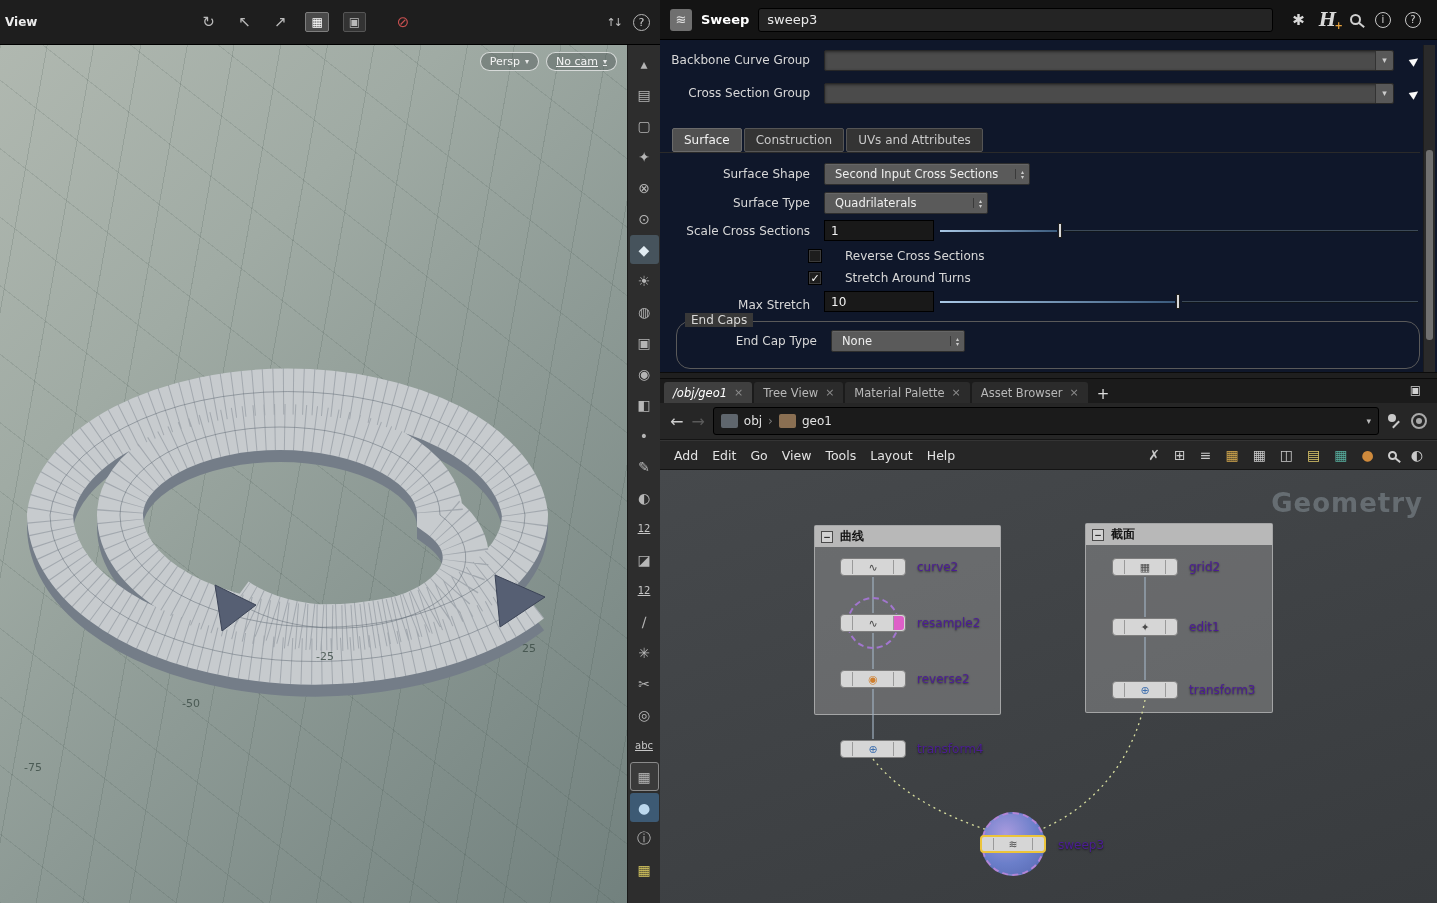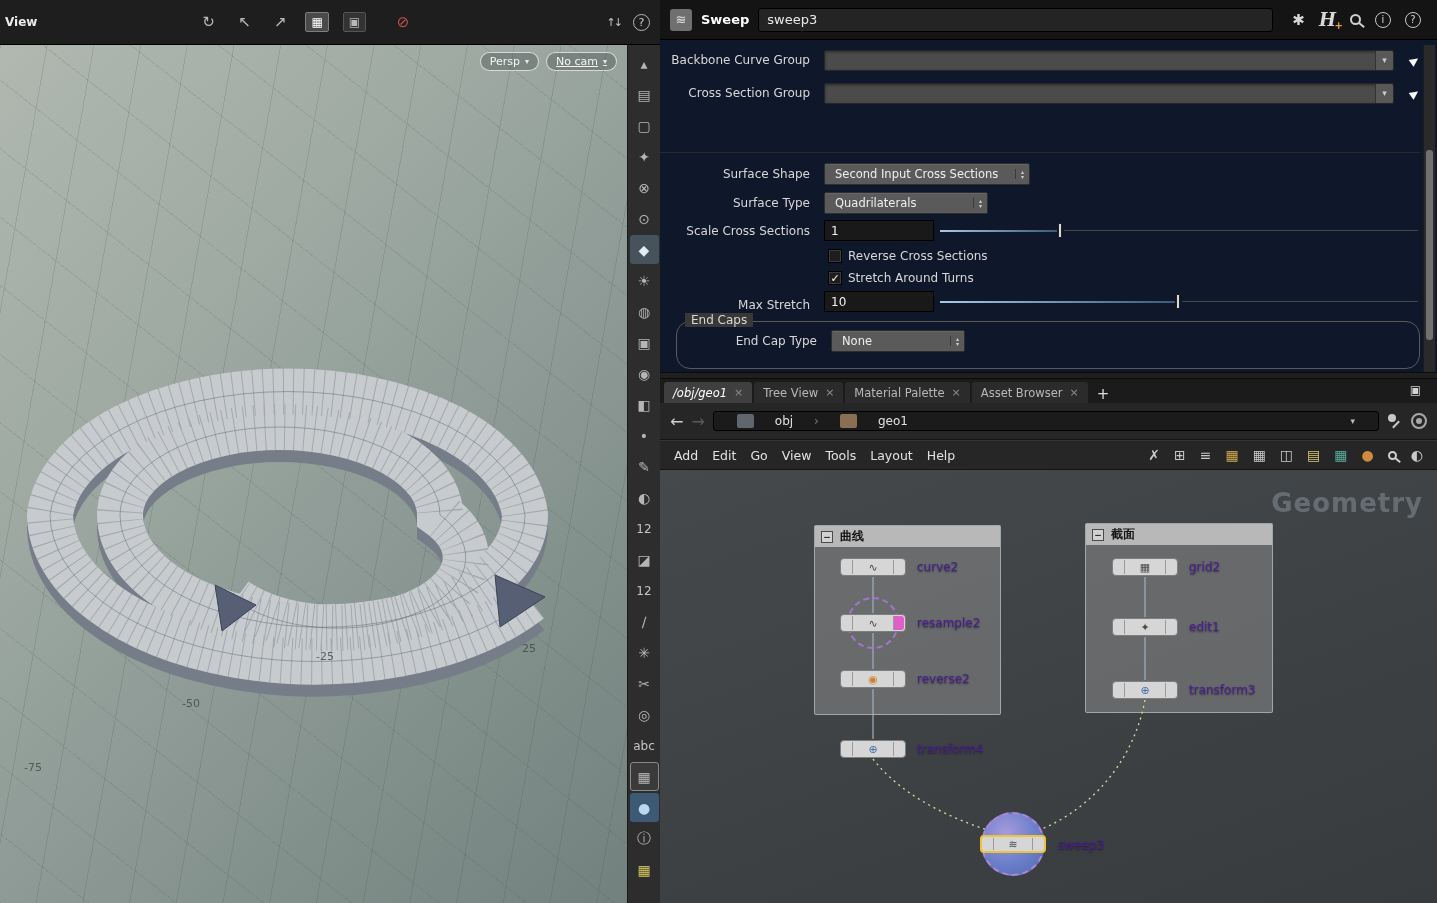--- a/index.html
+++ b/index.html
@@ -30,21 +30,21 @@
   .glabel{position:absolute;color:rgba(58,74,68,.8);font-size:11px;}
   #gl0{left:316px;top:605px;} #gl1{left:182px;top:652px;} #gl2{left:24px;top:716px;} #gl3{left:522px;top:597px;}
   .spiral-svg{position:absolute;inset:0;}
 
   
   .icon-strip{position:absolute;left:627px;top:45px;width:33px;height:858px;background:#2d2d2d;border-left:1px solid #191919;display:flex;flex-direction:column;align-items:center;padding-top:3px;}
   .sicon{width:29px;height:29px;margin:1px 0;display:flex;align-items:center;justify-content:center;color:#b5b5b5;font-size:14px;border-radius:3px;flex:0 0 auto;}
   .sicon.active{background:#46535c;color:#e2ecf2;}
   .sicon.framed{border:1px solid #8a8a8a;background:#3a3a3a;}
   .sicon.highlight{background:#3d5a74;color:#bcd8ee;}
-  .sicon.small-text{font-size:12px;color:#c5c5c5;}
+  .sicon.small-text{font-size:10px;color:#c5c5c5;text-decoration:underline;}
 
   
   .right{position:absolute;left:660px;top:0;width:777px;height:903px;background:#383838;}
   .phead{position:absolute;left:0;top:0;width:777px;height:40px;background:#141414;display:flex;align-items:center;padding:0 10px;gap:9px;border-bottom:1px solid #000;}
   .ntype-icon{width:22px;height:22px;background:#6f6f6f;border-radius:3px;color:#e2e2e2;display:flex;align-items:center;justify-content:center;font-size:13px;flex:0 0 auto;}
   .ntype{color:#fff;font-weight:bold;font-size:13px;}
   .nname{flex:1;max-width:515px;height:24px;background:#242424;border:1px solid #000;border-radius:3px;color:#eaeaea;font-size:13px;padding:0 8px;outline:none;}
   .hicons{display:flex;gap:14px;align-items:center;margin-left:10px;}
   .hicon{position:relative;color:#d8d8d8;font-size:15px;display:flex;align-items:center;}
   .hicon.engine span{font-family:"DejaVu Serif","Liberation Serif",serif;font-style:italic;font-weight:bold;font-size:18px;}
@@ -69,21 +69,21 @@
   #row-shape{top:122px;} #row-type{top:151px;} #row-scale{top:179px;} #row-max{top:249px;align-items:flex-end;}
   .dropdown{height:22px;background:#5a5a5a;border:1px solid #2e2e2e;border-radius:2px;display:flex;align-items:center;color:#efefef;font-size:11.5px;padding:0 5px 0 10px;box-shadow:inset 0 1px 0 rgba(255,255,255,.08);}
   .dropdown .dlabel{flex:1;white-space:nowrap;}
   .spin{display:flex;flex-direction:column;margin-left:9px;border-left:1px solid #3a3a3a;padding-left:5px;color:#ccc;font-size:6px;line-height:5px;font-style:normal;}
   .spin i{font-style:normal;}
   .pinput{width:110px;height:21px;background:#191919;border:1px solid #000;color:#f2f2f2;font-size:12px;padding:0 6px;outline:none;}
   .slider{position:relative;height:21px;flex:1;margin-left:6px;}
   .slider .track-a{position:absolute;left:0;top:10px;height:2px;background:linear-gradient(to right,#a9c8e6,#3a5a7c);}
   .slider .track-b{position:absolute;top:10px;height:2px;right:0;background:#10161c;border-top:1px solid #3c4a58;}
   .slider .handle{position:absolute;top:3px;width:4px;height:15px;background:#dadada;border:1px solid #1d1d1d;}
-  .cbrow{position:absolute;left:168px;display:flex;align-items:center;gap:6px;height:20px;}
+  .cbrow{position:absolute;left:148px;display:flex;align-items:center;gap:23px;height:20px;}
   #cb-reverse{top:206px;} #cb-stretch{top:228px;}
   .cbox{width:14px;height:14px;background:#1d1d1d;border:1px solid #000;box-shadow:inset 0 0 0 1px #3c3c3c;color:#fff;font-size:11px;display:flex;align-items:center;justify-content:center;}
   .cblabel{color:#d8d8d8;font-size:12px;}
   .endcaps-box{position:absolute;top:281px;left:16px;width:744px;height:48px;border:1px solid #5a5a5a;border-radius:14px;}
   .endcaps-legend{position:absolute;top:-9px;left:8px;background:#383838;padding:0 6px;color:#d8d8d8;font-size:12px;}
   .endcaps-row{position:absolute;top:7px;left:0;width:730px;display:flex;align-items:center;height:23px;}
   .endcaps-row .plabel{width:140px;}
   .pscroll{position:absolute;right:2px;top:45px;width:12px;height:327px;background:#2a2a2a;border-left:1px solid #1c1c1c;}
   .pscroll .thumb{position:absolute;left:2px;right:2px;top:105px;height:190px;background:#707070;border-radius:3px;}
   .splitter{position:absolute;top:372px;left:0;width:777px;height:7px;background:#1f1f1f;border-top:1px solid #0b0b0b;border-bottom:1px solid #0b0b0b;}
@@ -91,21 +91,21 @@
   
   .pane-tabs{position:absolute;top:379px;left:0;width:777px;height:24px;background:#1b1b1b;display:flex;align-items:flex-end;padding-left:4px;gap:2px;}
   .wtab{height:21px;display:flex;align-items:center;gap:7px;padding:0 9px;background:#2b2b2b;color:#b8b8b8;font-size:11.5px;border-radius:3px 3px 0 0;}
   .wtab.active{background:#3f3f3f;color:#fff;font-style:italic;}
   .wtab .close{color:#8d8d8d;font-size:11px;}
   .newtab{color:#ddd;font-size:15px;padding:0 7px;}
   .pane-max{position:absolute;right:16px;top:383px;color:#d2d2d2;font-size:12px;}
   .pathbar{position:absolute;top:403px;left:0;width:777px;height:37px;background:#262626;display:flex;align-items:center;padding:0 10px;gap:8px;border-bottom:1px solid #151515;}
   .nav-arrow{font-size:16px;color:#cfcfcf;}
   .nav-arrow.disabled{color:#5a5a5a;}
-  .crumb{flex:1;height:20px;background:#1b1b1b;border:1px solid #000;border-radius:3px;display:flex;align-items:center;padding:0 23px;gap:21px;color:#e2e2e2;font-size:12px;}
+  .crumb{flex:1;height:28px;background:#1b1b1b;border:1px solid #000;border-radius:3px;display:flex;align-items:center;padding:0 7px;gap:6px;color:#e2e2e2;font-size:12px;}
   .cicon{width:17px;height:14px;background:#5f666d;border-radius:2px;flex:0 0 auto;}
   .cicon.geo{background:#8a6f52;}
   .crumb .sep{color:#7d7d7d;}
   .crumb .caret-end{margin-left:auto;color:#bbb;font-size:9px;}
   .pin{width:16px;height:16px;position:relative;flex:0 0 auto;}
   .pin::before{content:"";position:absolute;width:8px;height:8px;background:#c9c9c9;border-radius:50%;left:1px;top:1px;}
   .pin::after{content:"";position:absolute;width:2px;height:9px;background:#c9c9c9;left:8px;top:7px;transform:rotate(45deg);}
   .target-circle{width:16px;height:16px;border:2px solid #a9a9a9;border-radius:50%;position:relative;flex:0 0 auto;}
   .target-circle::after{content:"";position:absolute;width:6px;height:6px;background:#a9a9a9;border-radius:50%;left:3px;top:3px;}
   .menubar{position:absolute;top:440px;left:0;width:777px;height:30px;background:#262626;border-top:1px solid #343434;border-bottom:1px solid #141414;display:flex;align-items:center;padding:0 14px;}
@@ -310,20 +310,26 @@
           </div>
           <div class="group-row">
             <span class="plabel">Cross Section Group</span>
             <div class="gfield">
               <span class="caret">▾</span>
             </div>
             <span class="gsel">▶</span>
           </div>
         </div>
 
+      <div class="ptabs">
+
+      <span class="ptab active">Surface</span>
+          <span class="ptab">Construction</span>
+          <span class="ptab">UVs and Attributes</span>
+        </div>
       <div class="ptabs-line"></div>
 
       <div class="arow" id="row-shape">
         <span class="plabel">Surface Shape</span>
         <div class="dropdown" style="width:206px">
           <span class="dlabel">Second Input Cross Sections</span>
           <span class="spin">
               <i>▴</i>
               <i>▾</i>
             </span>

